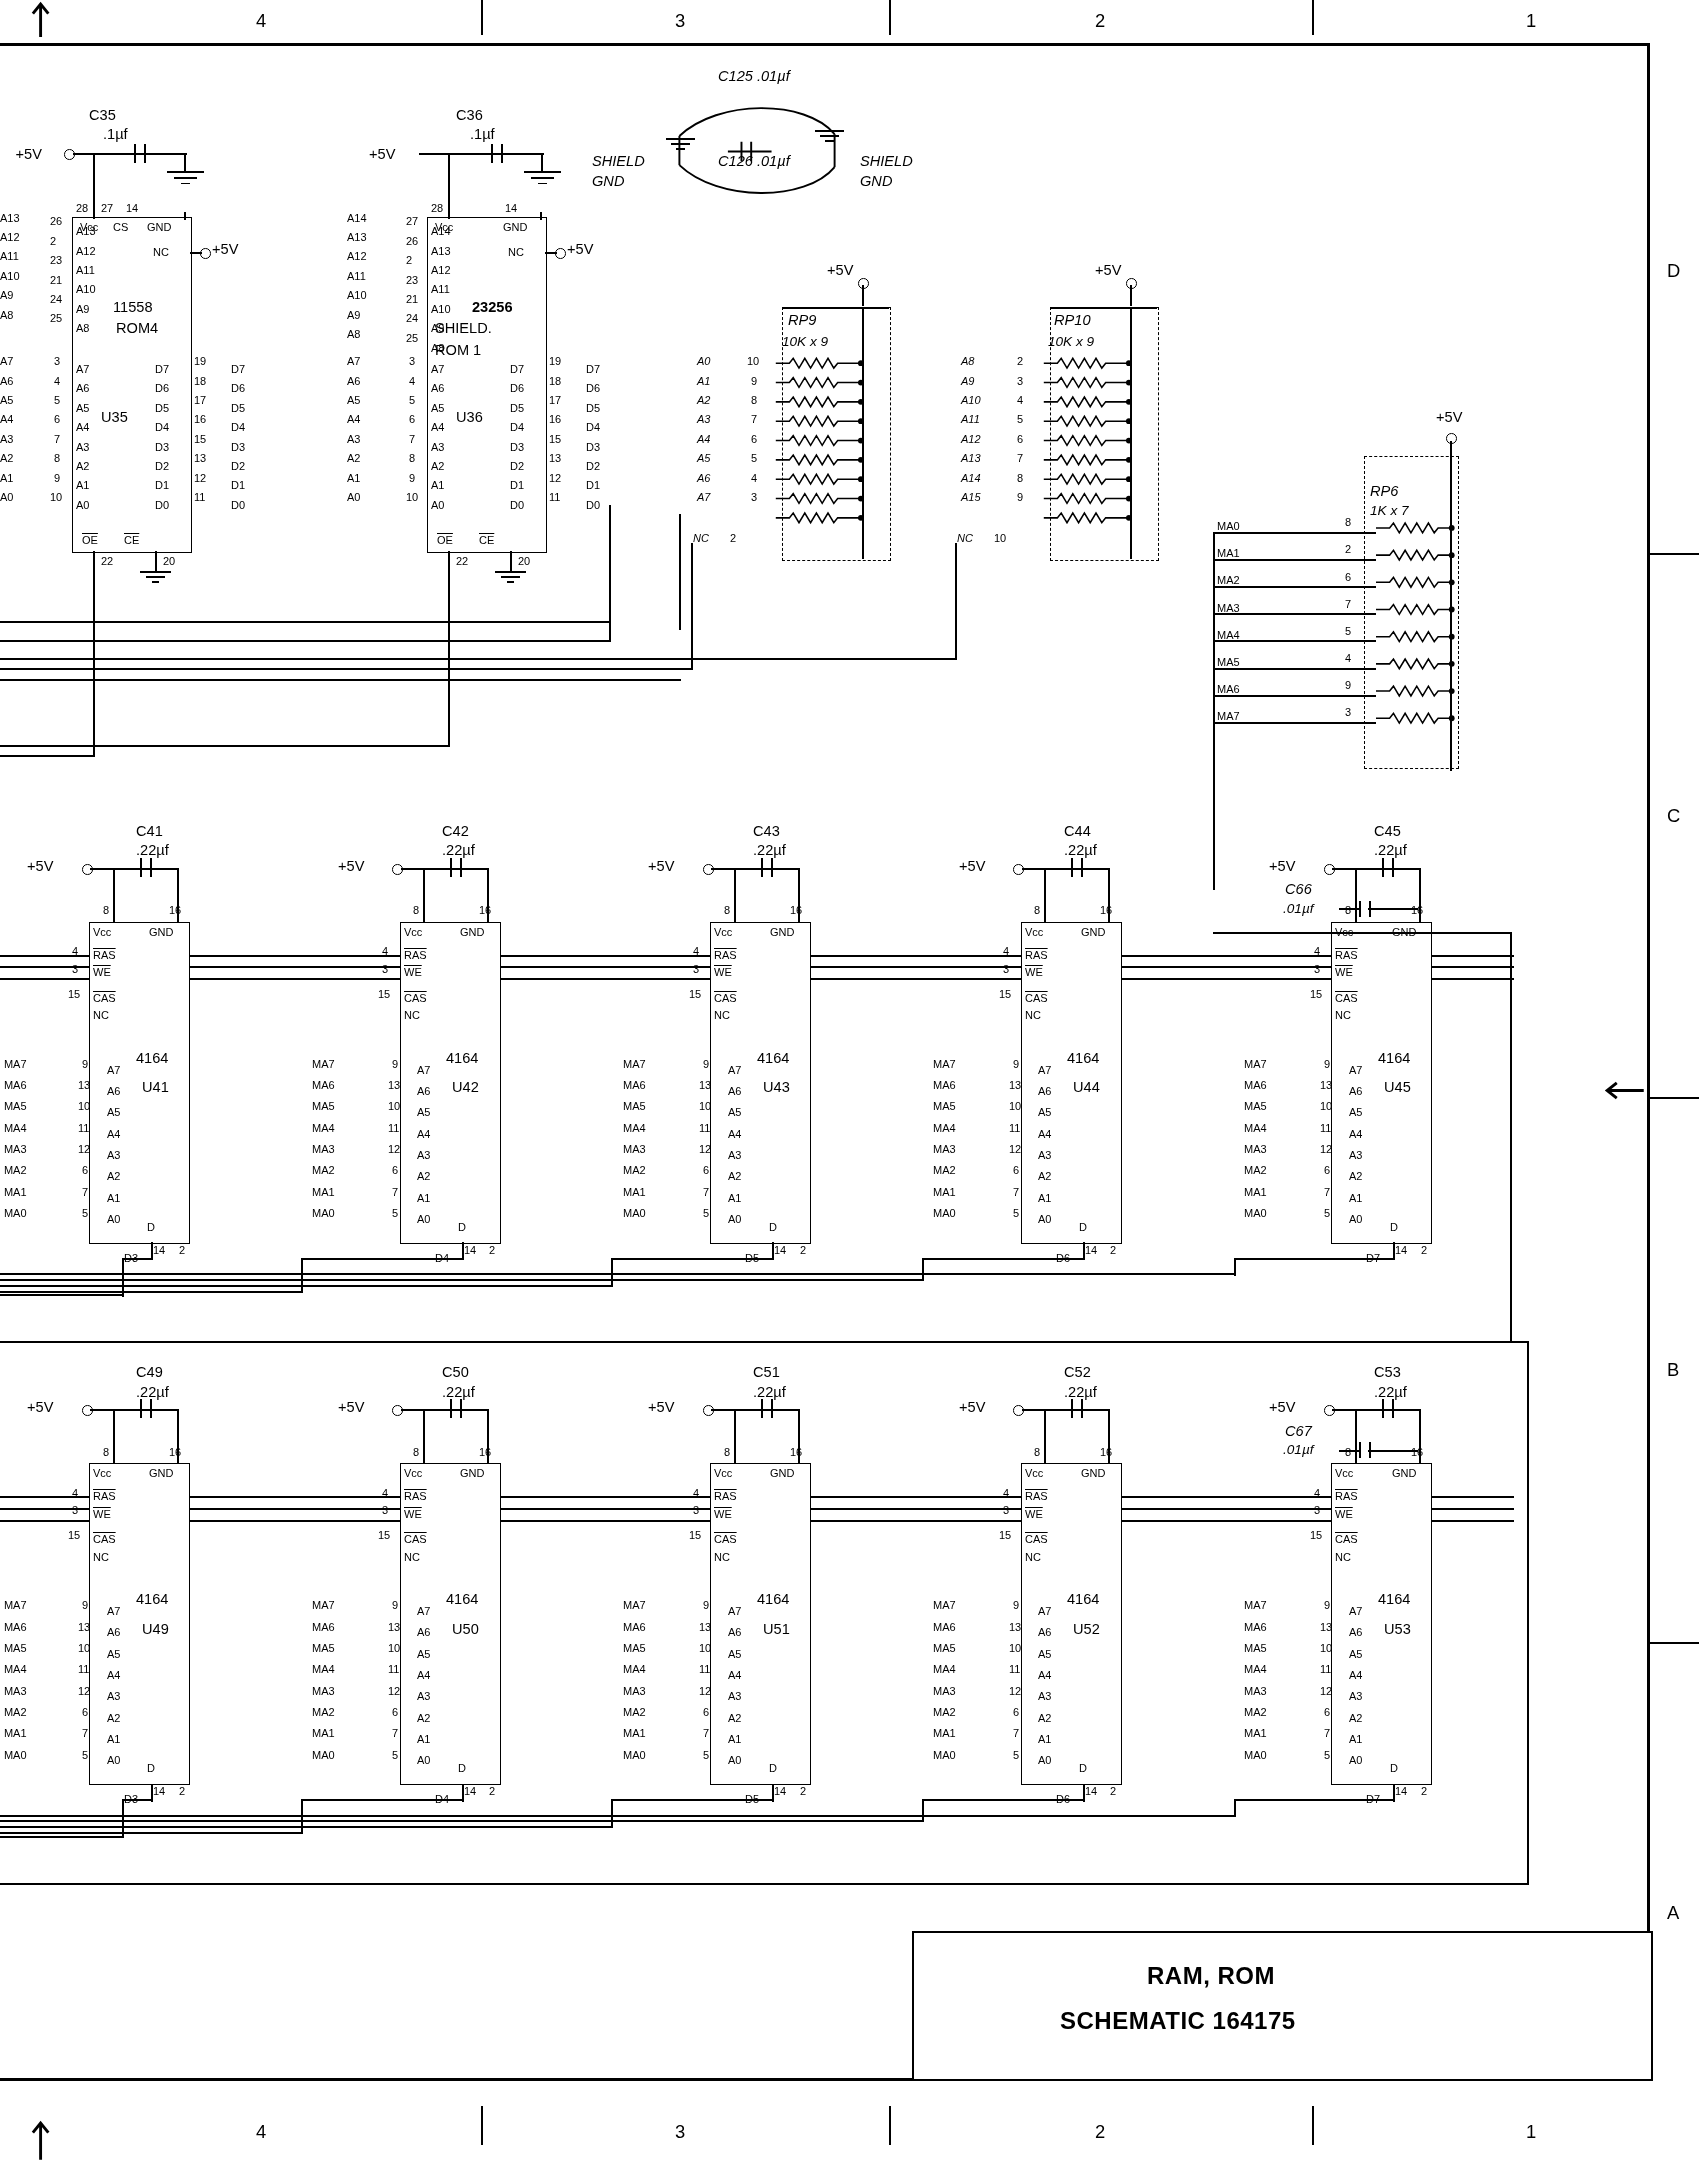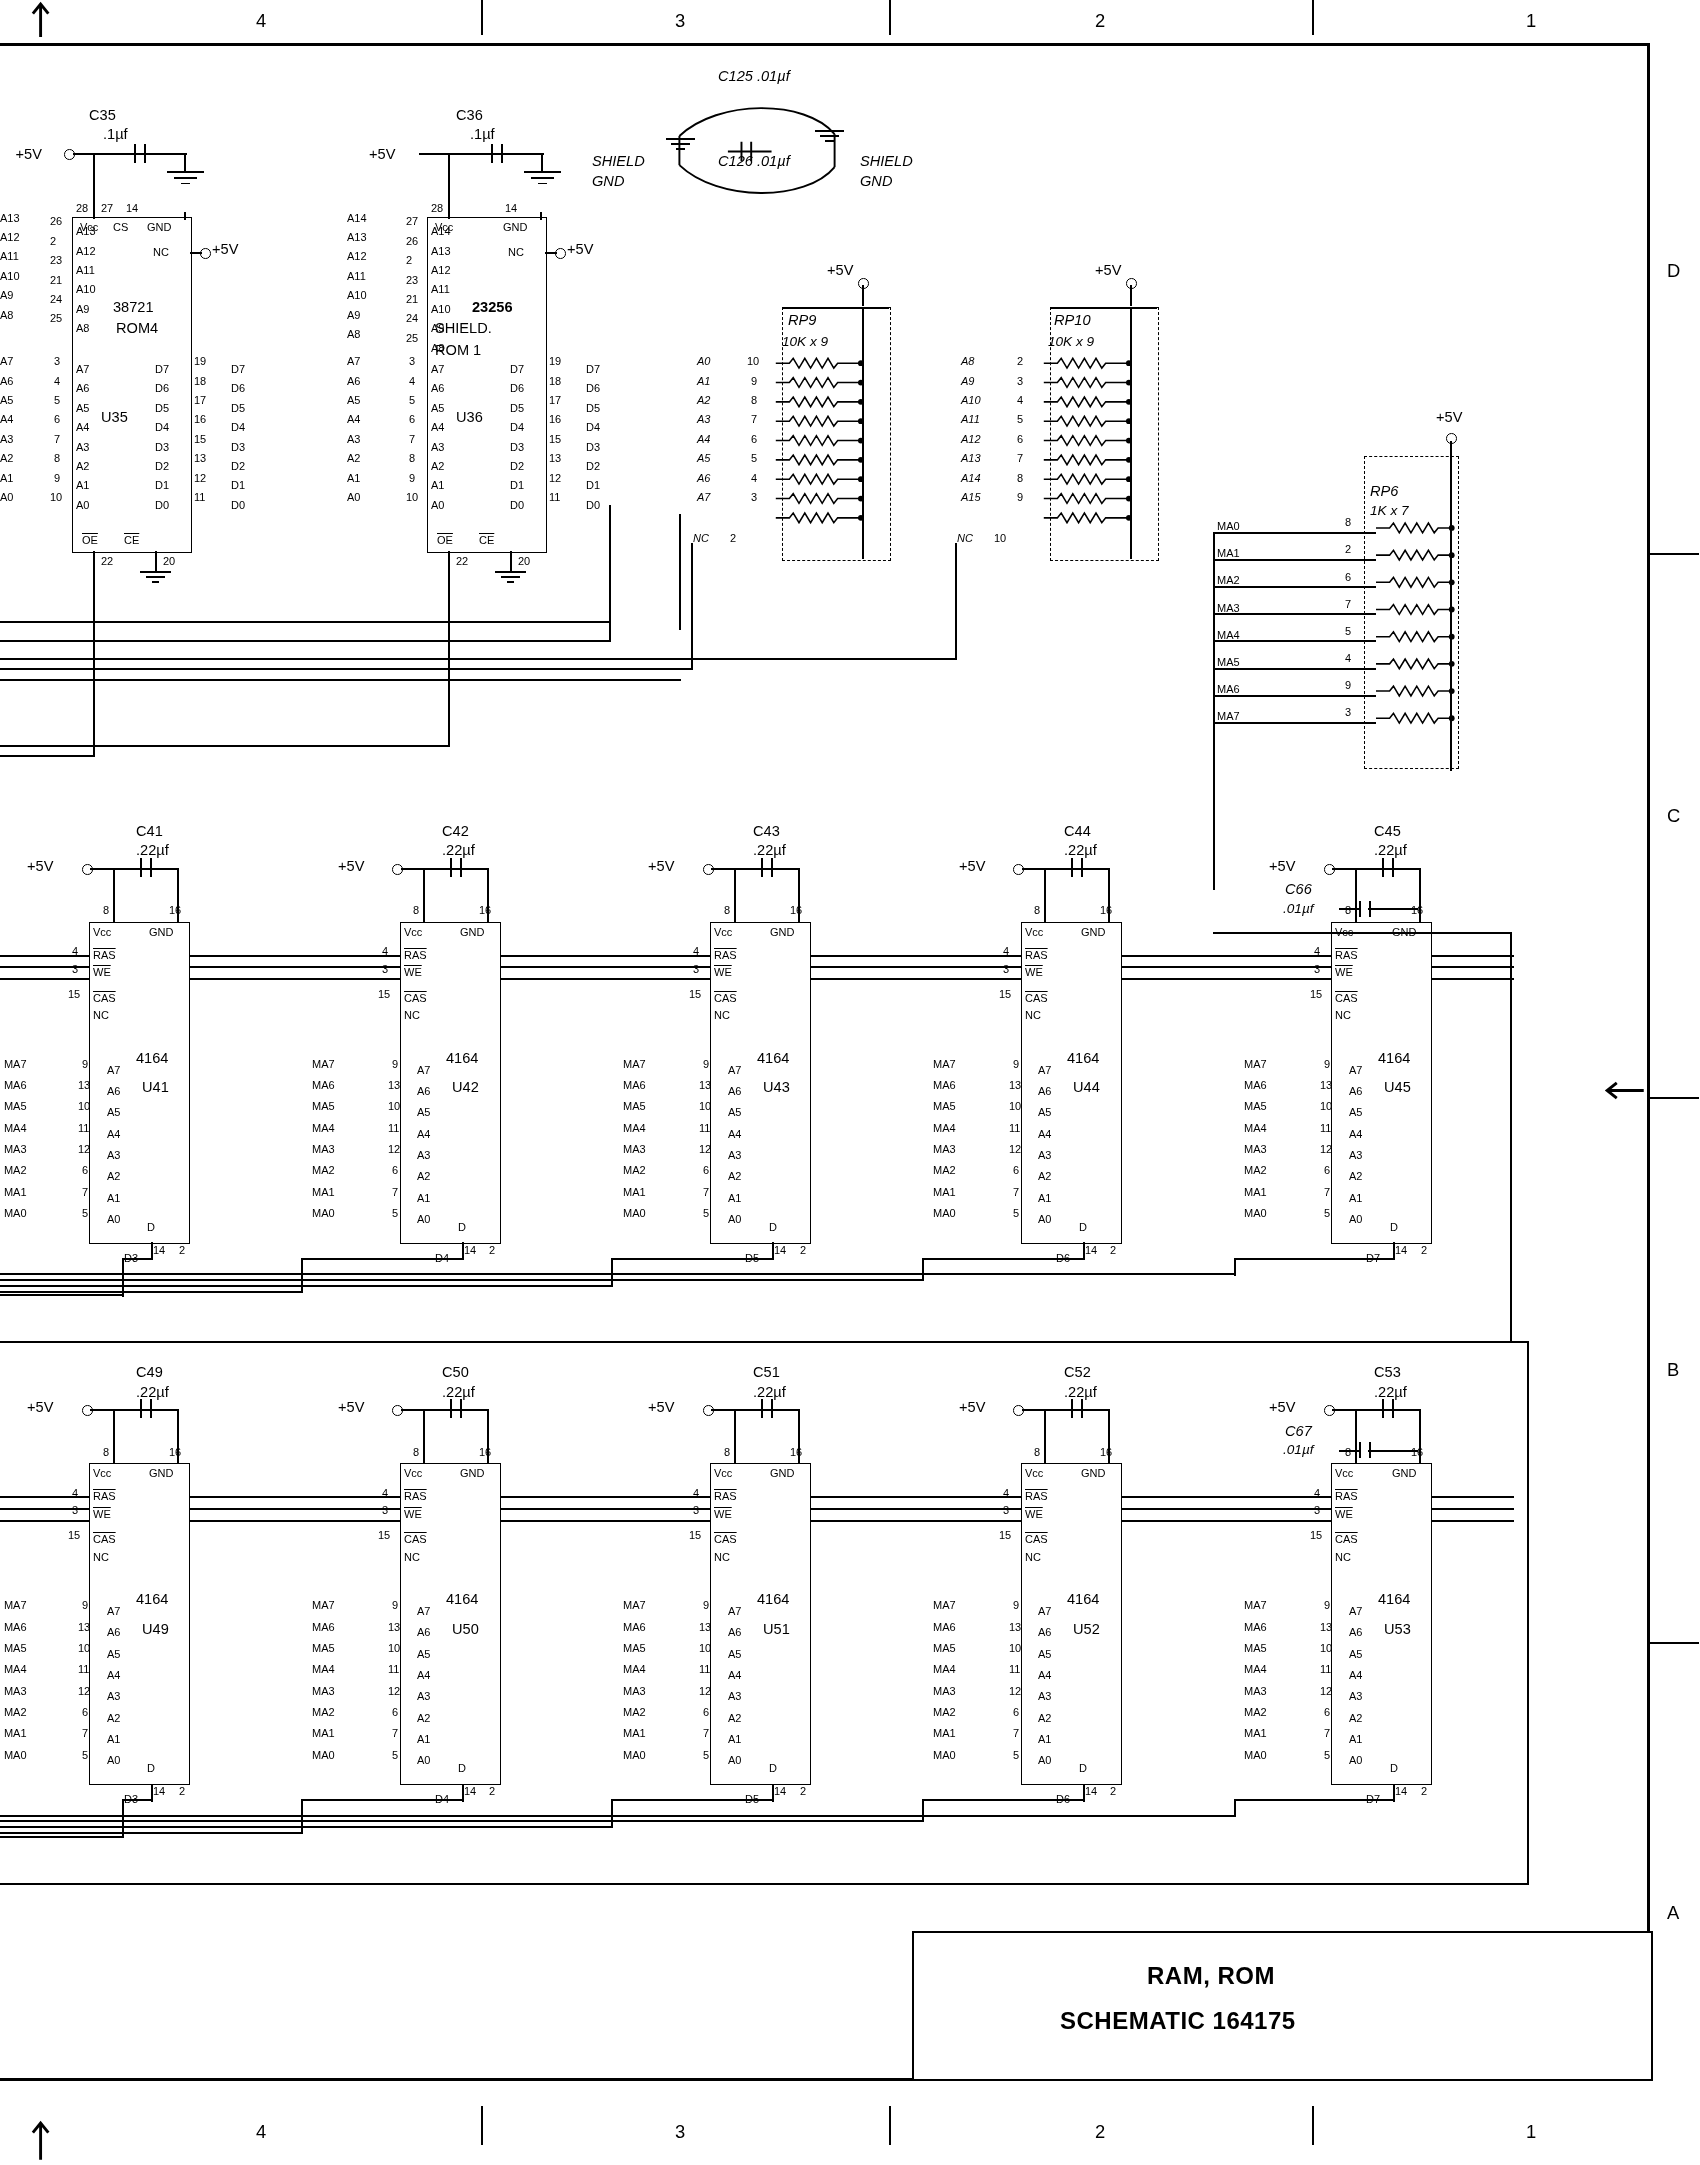--- a/index.html
+++ b/index.html
@@ -158,21 +158,21 @@
     <i style="left:4.9px;top:4.9px;width:19.4px;height:1.9px;"></i>
     <i style="left:9.7px;top:9.7px;width:9.7px;height:1.9px;"></i>
   </div>
   <div class="gnd" style="left:815px;top:130px;">
     <i style="left:0;top:0;width:29px;height:1.9px;"></i>
     <i style="left:4.9px;top:4.9px;width:19.4px;height:1.9px;"></i>
     <i style="left:9.7px;top:9.7px;width:9.7px;height:1.9px;"></i>
   </div>
 
   <div class="ic" style="left:72px;top:217px;width:118px;height:334px;"></div>
-  <div class="iclabel" style="left:113px;top:299px;">38721</div>
+  <div class="iclabel" style="left:113px;top:299px;">11558</div>
   <div class="iclabel" style="left:116px;top:320px;">ROM4</div>
   <div class="iclabel" style="left:101px;top:409px;">U35</div>
   <div class="pin" style="left:80px;top:221px;">Vcc</div>
   <div class="pin" style="left:113px;top:221px;">CS</div>
   <div class="pin" style="left:147px;top:221px;">GND</div>
   <div class="pin" style="left:76px;top:202px;">28</div>
   <div class="pin" style="left:101px;top:202px;">27</div>
   <div class="pin" style="left:126px;top:202px;">14</div>
   <div class="pin" style="left:153px;top:246px;">NC</div>
   <div class="term" style="left:200px;top:248px;"></div>

